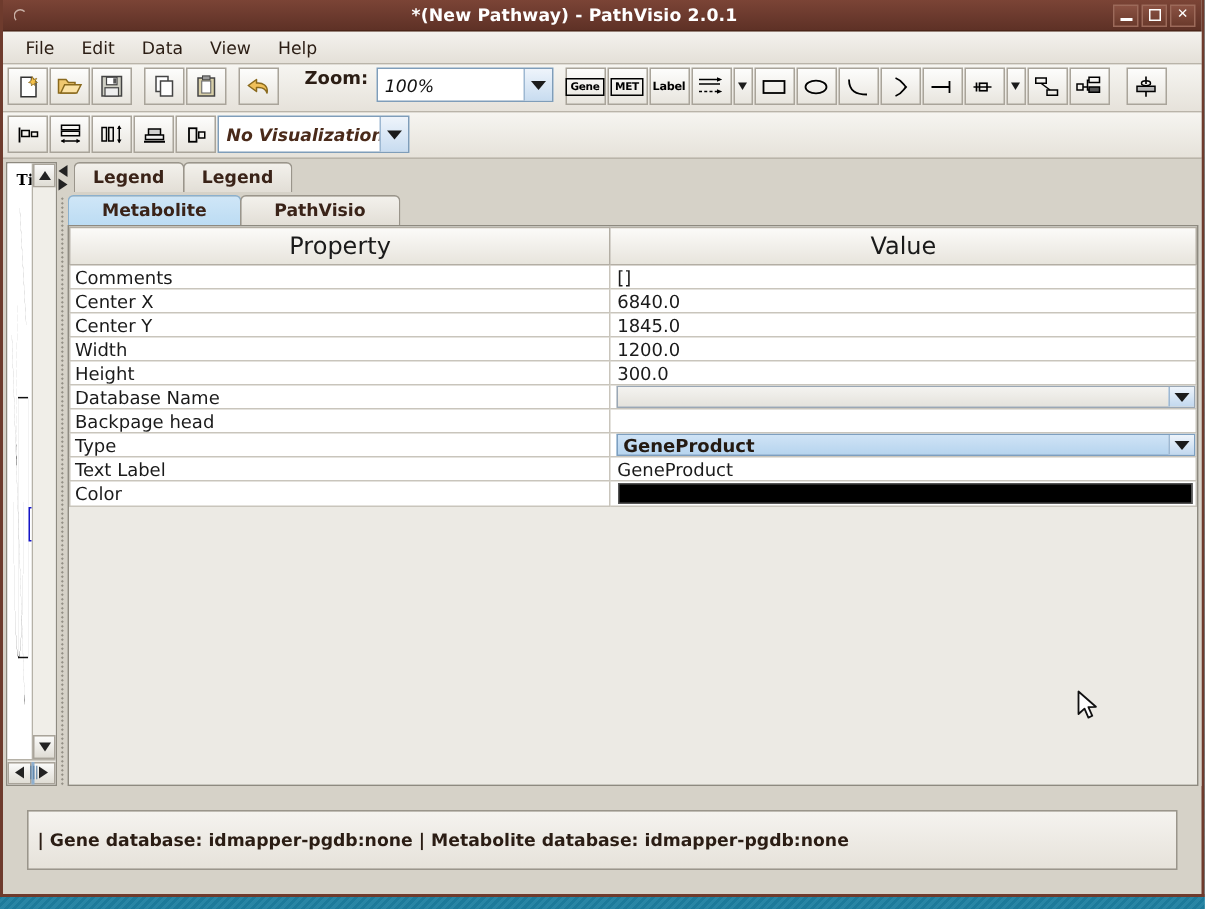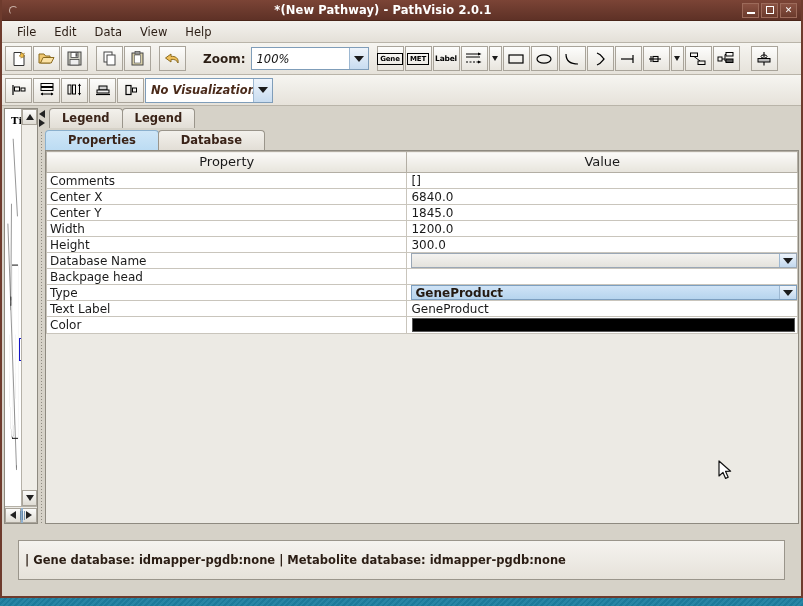--- a/index.html
+++ b/index.html
@@ -95,21 +95,21 @@
     color: #2b1d14;
     padding: 0 9px;
     font-family: "DejaVu Sans", sans-serif;
     cursor: default;
   }
 
   
   .toolbar {
     background: linear-gradient(#f6f5f1, #e6e2da);
     border-bottom: 1px solid #b9b4a9;
-    display: flex; align-items: center;
+    display: flex; align-items: flex-start;
     padding: 2px 3px;
     flex: 0 0 auto;
     gap: 1px;
   }
   #toolbar1 { height: 32px; }
   #toolbar2 { height: 31px; }
   .tb-btn {
     width: 27px; height: 25px;
     border: 1px solid #a9a49a;
     background: linear-gradient(#fdfdfc, #e8e5de);
@@ -293,21 +293,21 @@
     min-height: 0;
     overflow: hidden;
   }
   table.proptable {
     width: 100%;
     border-collapse: collapse;
     table-layout: fixed;
     background: #fff;
   }
   table.proptable th {
-    font-size: 13px; font-weight: normal;
+    font-size: 16px; font-weight: normal;
     color: #1a1a1a;
     background: linear-gradient(#fbfaf8, #e7e4dc);
     border: 1px solid #b3aea4;
     padding: 2px 0 3px 0;
     font-family: "DejaVu Sans", sans-serif;
   }
   table.proptable td {
     font-size: 12px;
     color: #1a1a1a;
     border: 1px solid #c9c5bc;
@@ -671,22 +671,22 @@
       <span class="split-arrow tri-right"></span>
       <span class="split-dots"></span>
     </div>
 
     <div id="side-pane">
       <div id="tabrow-top">
         <div class="tab">Legend</div>
         <div class="tab">Legend</div>
       </div>
       <div id="tabrow-bottom">
-        <div class="tab active wide">Properties</div>
-        <div class="tab wide">Database</div>
+        <div class="tab active wide">Metabolite</div>
+        <div class="tab wide">PathVisio</div>
       </div>
 
       <div id="prop-body">
         <table class="proptable">
           <colgroup>
               <col class="c-prop">
               <col>
             </colgroup>
           <thead>
             <tr>

